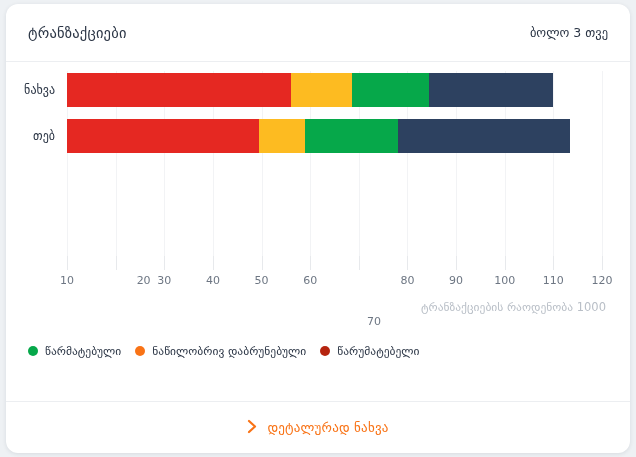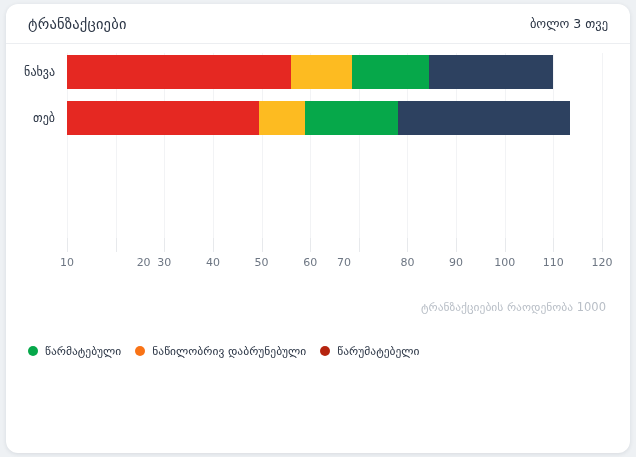--- a/index.html
+++ b/index.html
@@ -13,21 +13,21 @@
     position: absolute;
     left: 6px; top: 4px;
     width: 624px; height: 449px;
     background: #ffffff;
     border-radius: 12px;
     box-shadow: 0 1px 4px rgba(20,30,50,0.10);
     overflow: hidden;
   }
   
   .header {
-    height: 40px;
+    height: 58px;
     display: flex;
     align-items: center;
     justify-content: space-between;
     padding: 8px 22px;
     border-bottom: 1px solid #eceef1;
   }
   .header-title {
     font-size: 14.5px;
     color: #2c3646;
     letter-spacing: .2px;
@@ -194,21 +194,21 @@
         <div class="tick-label" style="left: 48.6364px; margin-left: 28px;">20</div>
         <div class="tick-mark" style="left: 97.2727px;"></div>
         <div class="tick-label" style="left: 97.2727px;">30</div>
         <div class="tick-mark" style="left: 145.909px;"></div>
         <div class="tick-label" style="left: 145.909px;">40</div>
         <div class="tick-mark" style="left: 194.545px;"></div>
         <div class="tick-label" style="left: 194.545px;">50</div>
         <div class="tick-mark" style="left: 243.182px;"></div>
         <div class="tick-label" style="left: 243.182px;">60</div>
         <div class="tick-mark" style="left: 291.818px;"></div>
-        <div class="tick-label" style="left: 277px;">70</div>
+        <div class="tick-label" style="left: 307px; margin-top: 41px;">70</div>
         <div class="tick-mark" style="left: 340.455px;"></div>
         <div class="tick-label" style="left: 340.455px;">80</div>
         <div class="tick-mark" style="left: 389.091px;"></div>
         <div class="tick-label" style="left: 389.091px;">90</div>
         <div class="tick-mark" style="left: 437.727px;"></div>
         <div class="tick-label" style="left: 437.727px;">100</div>
         <div class="tick-mark" style="left: 486.364px;"></div>
         <div class="tick-label" style="left: 486.364px;">110</div>
         <div class="tick-mark" style="left: 535px;"></div>
         <div class="tick-label" style="left: 535px;">120</div>
@@ -225,14 +225,24 @@
       <div class="legend-item">
         <span class="legend-dot" style="background: rgb(249, 115, 22);"></span>
         <span class="legend-label">ნაწილობრივ დაბრუნებული</span>
       </div>
       <div class="legend-item">
         <span class="legend-dot" style="background: rgb(181, 36, 15);"></span>
         <span class="legend-label">წარუმატებელი</span>
       </div>
     </div>
 
+  <div class="footer">
+    <button class="detail-link">
+      <span class="chevron">
+        <svg width="11" height="15" viewBox="0 0 11 15" fill="none" aria-hidden="true">
+          <path d="M2 2 L8 7.5 L2 13" stroke="#f97316" stroke-width="2.2" stroke-linecap="round" stroke-linejoin="round"></path>
+        </svg>
+      </span>
+      <span class="detail-label">დეტალურად ნახვა</span>
+    </button>
+  </div>
 
 </div>
 
 </body></html>

